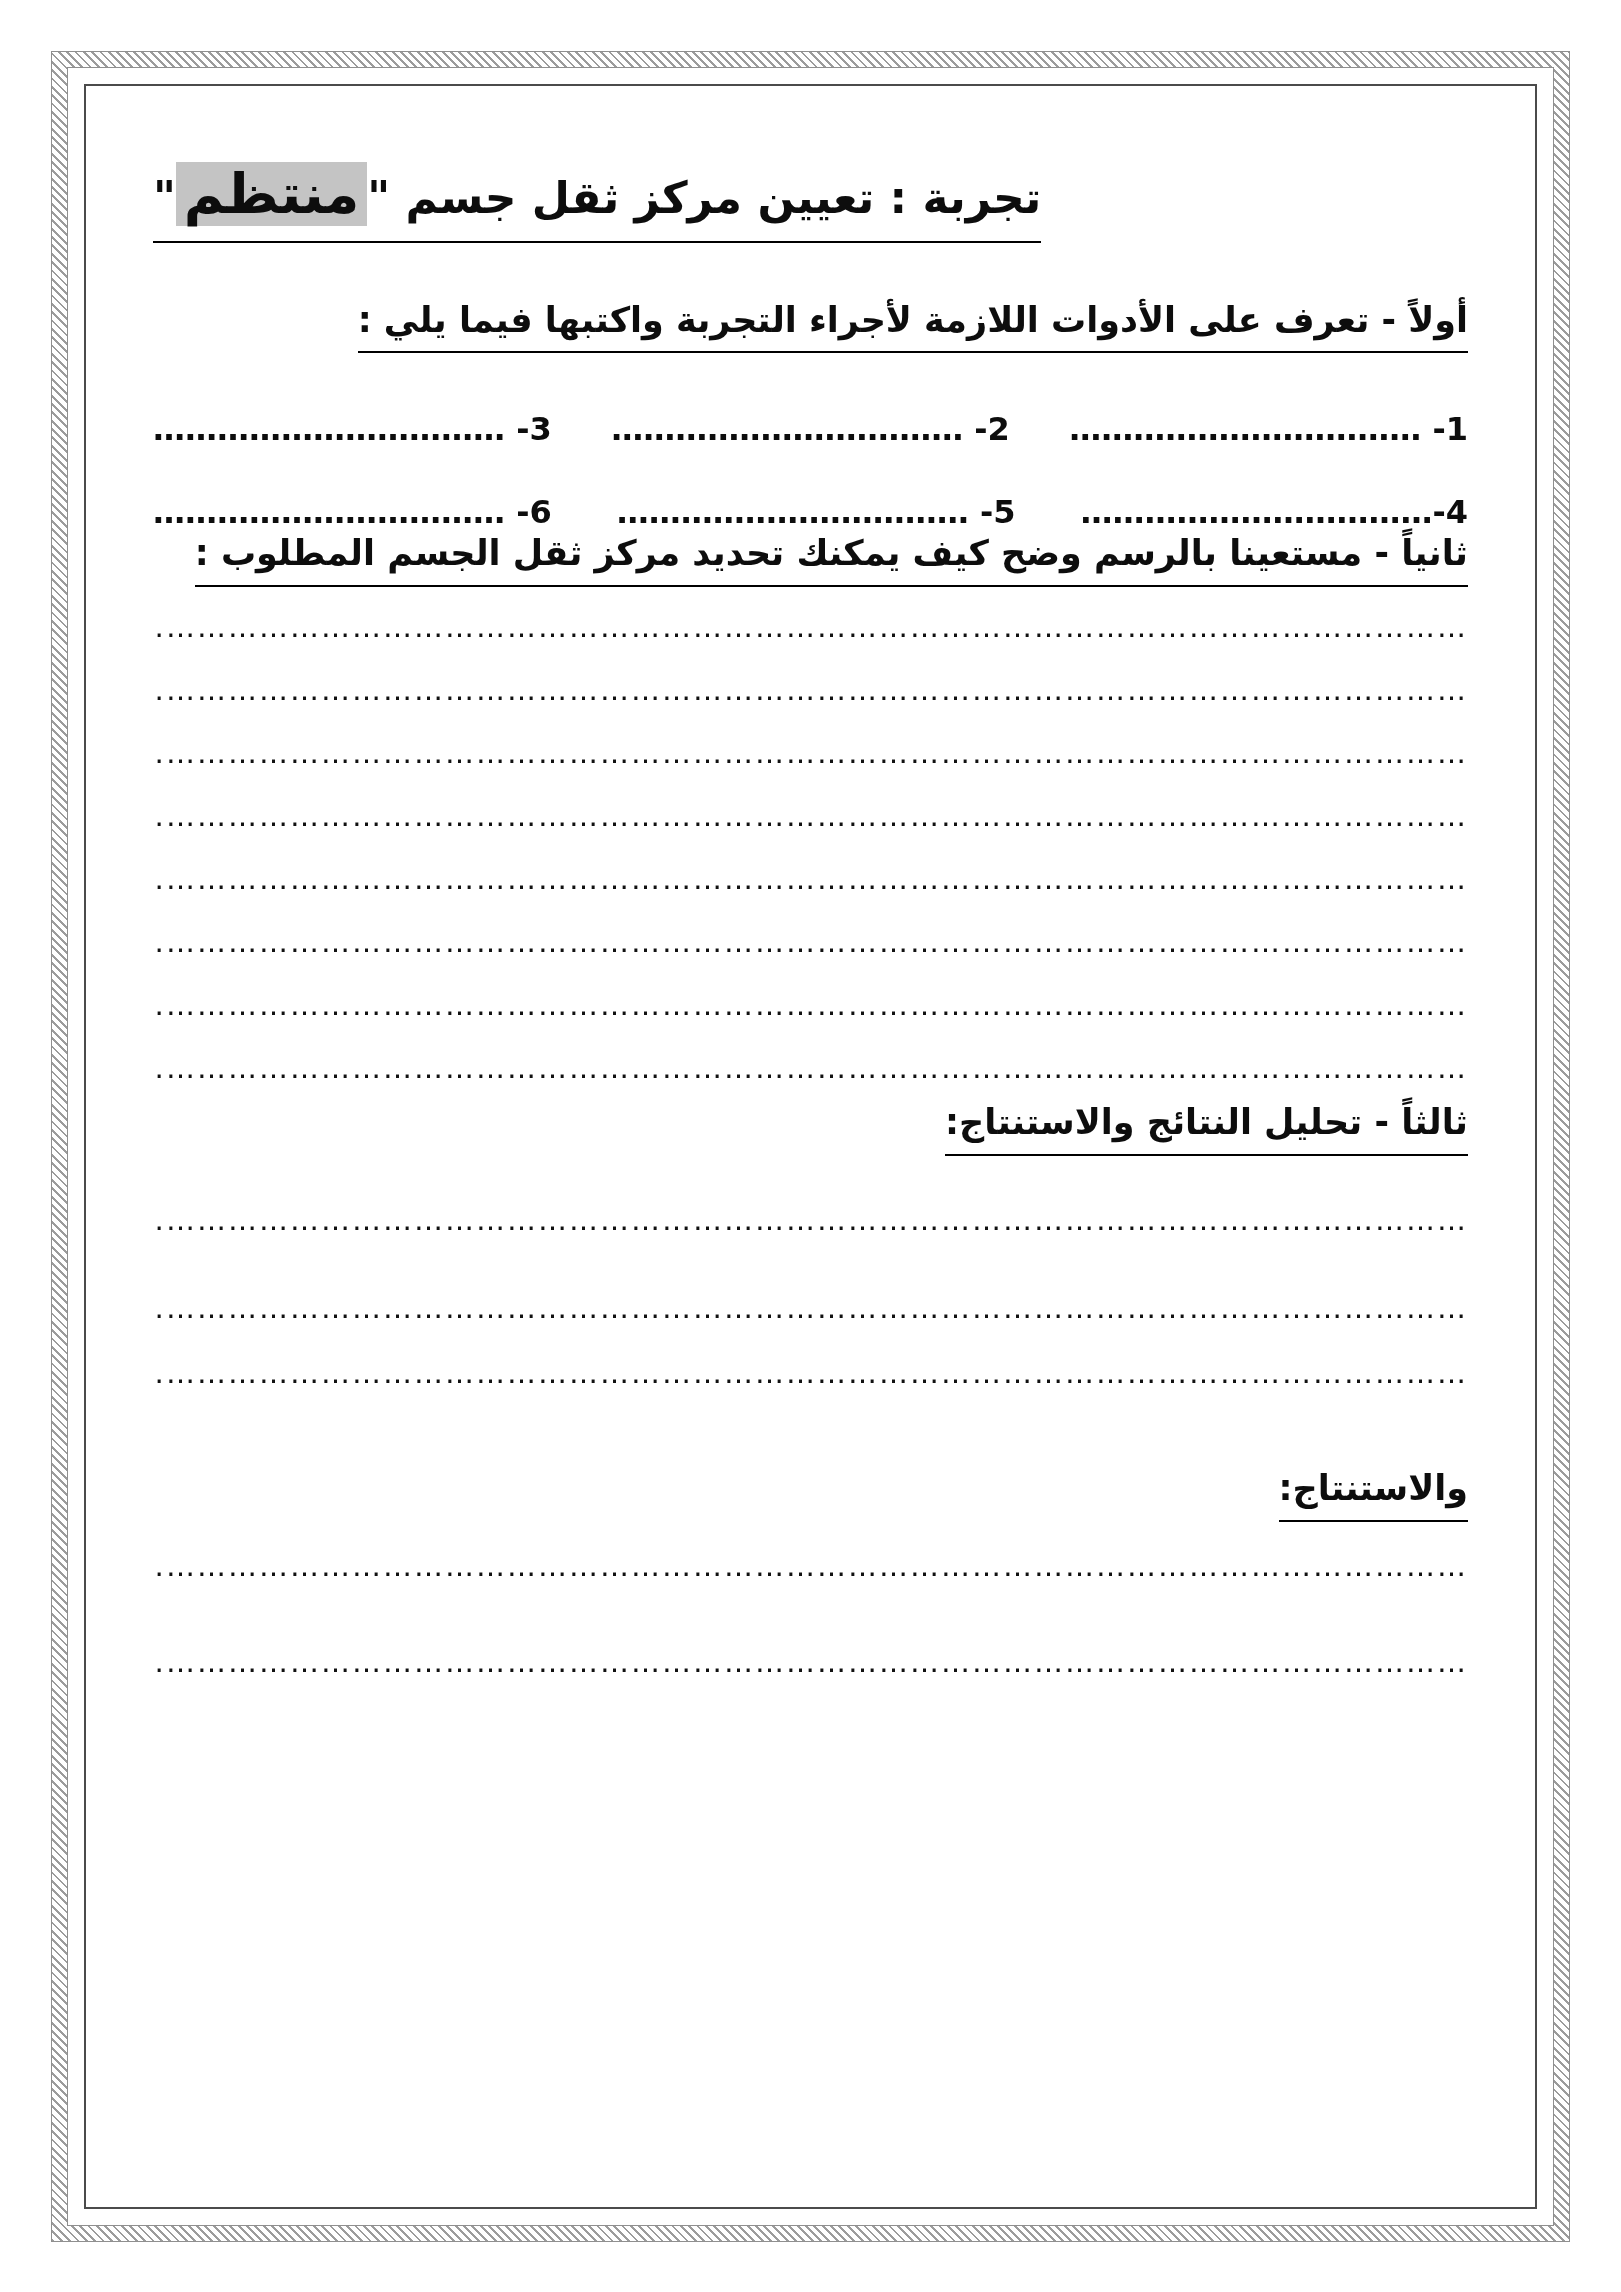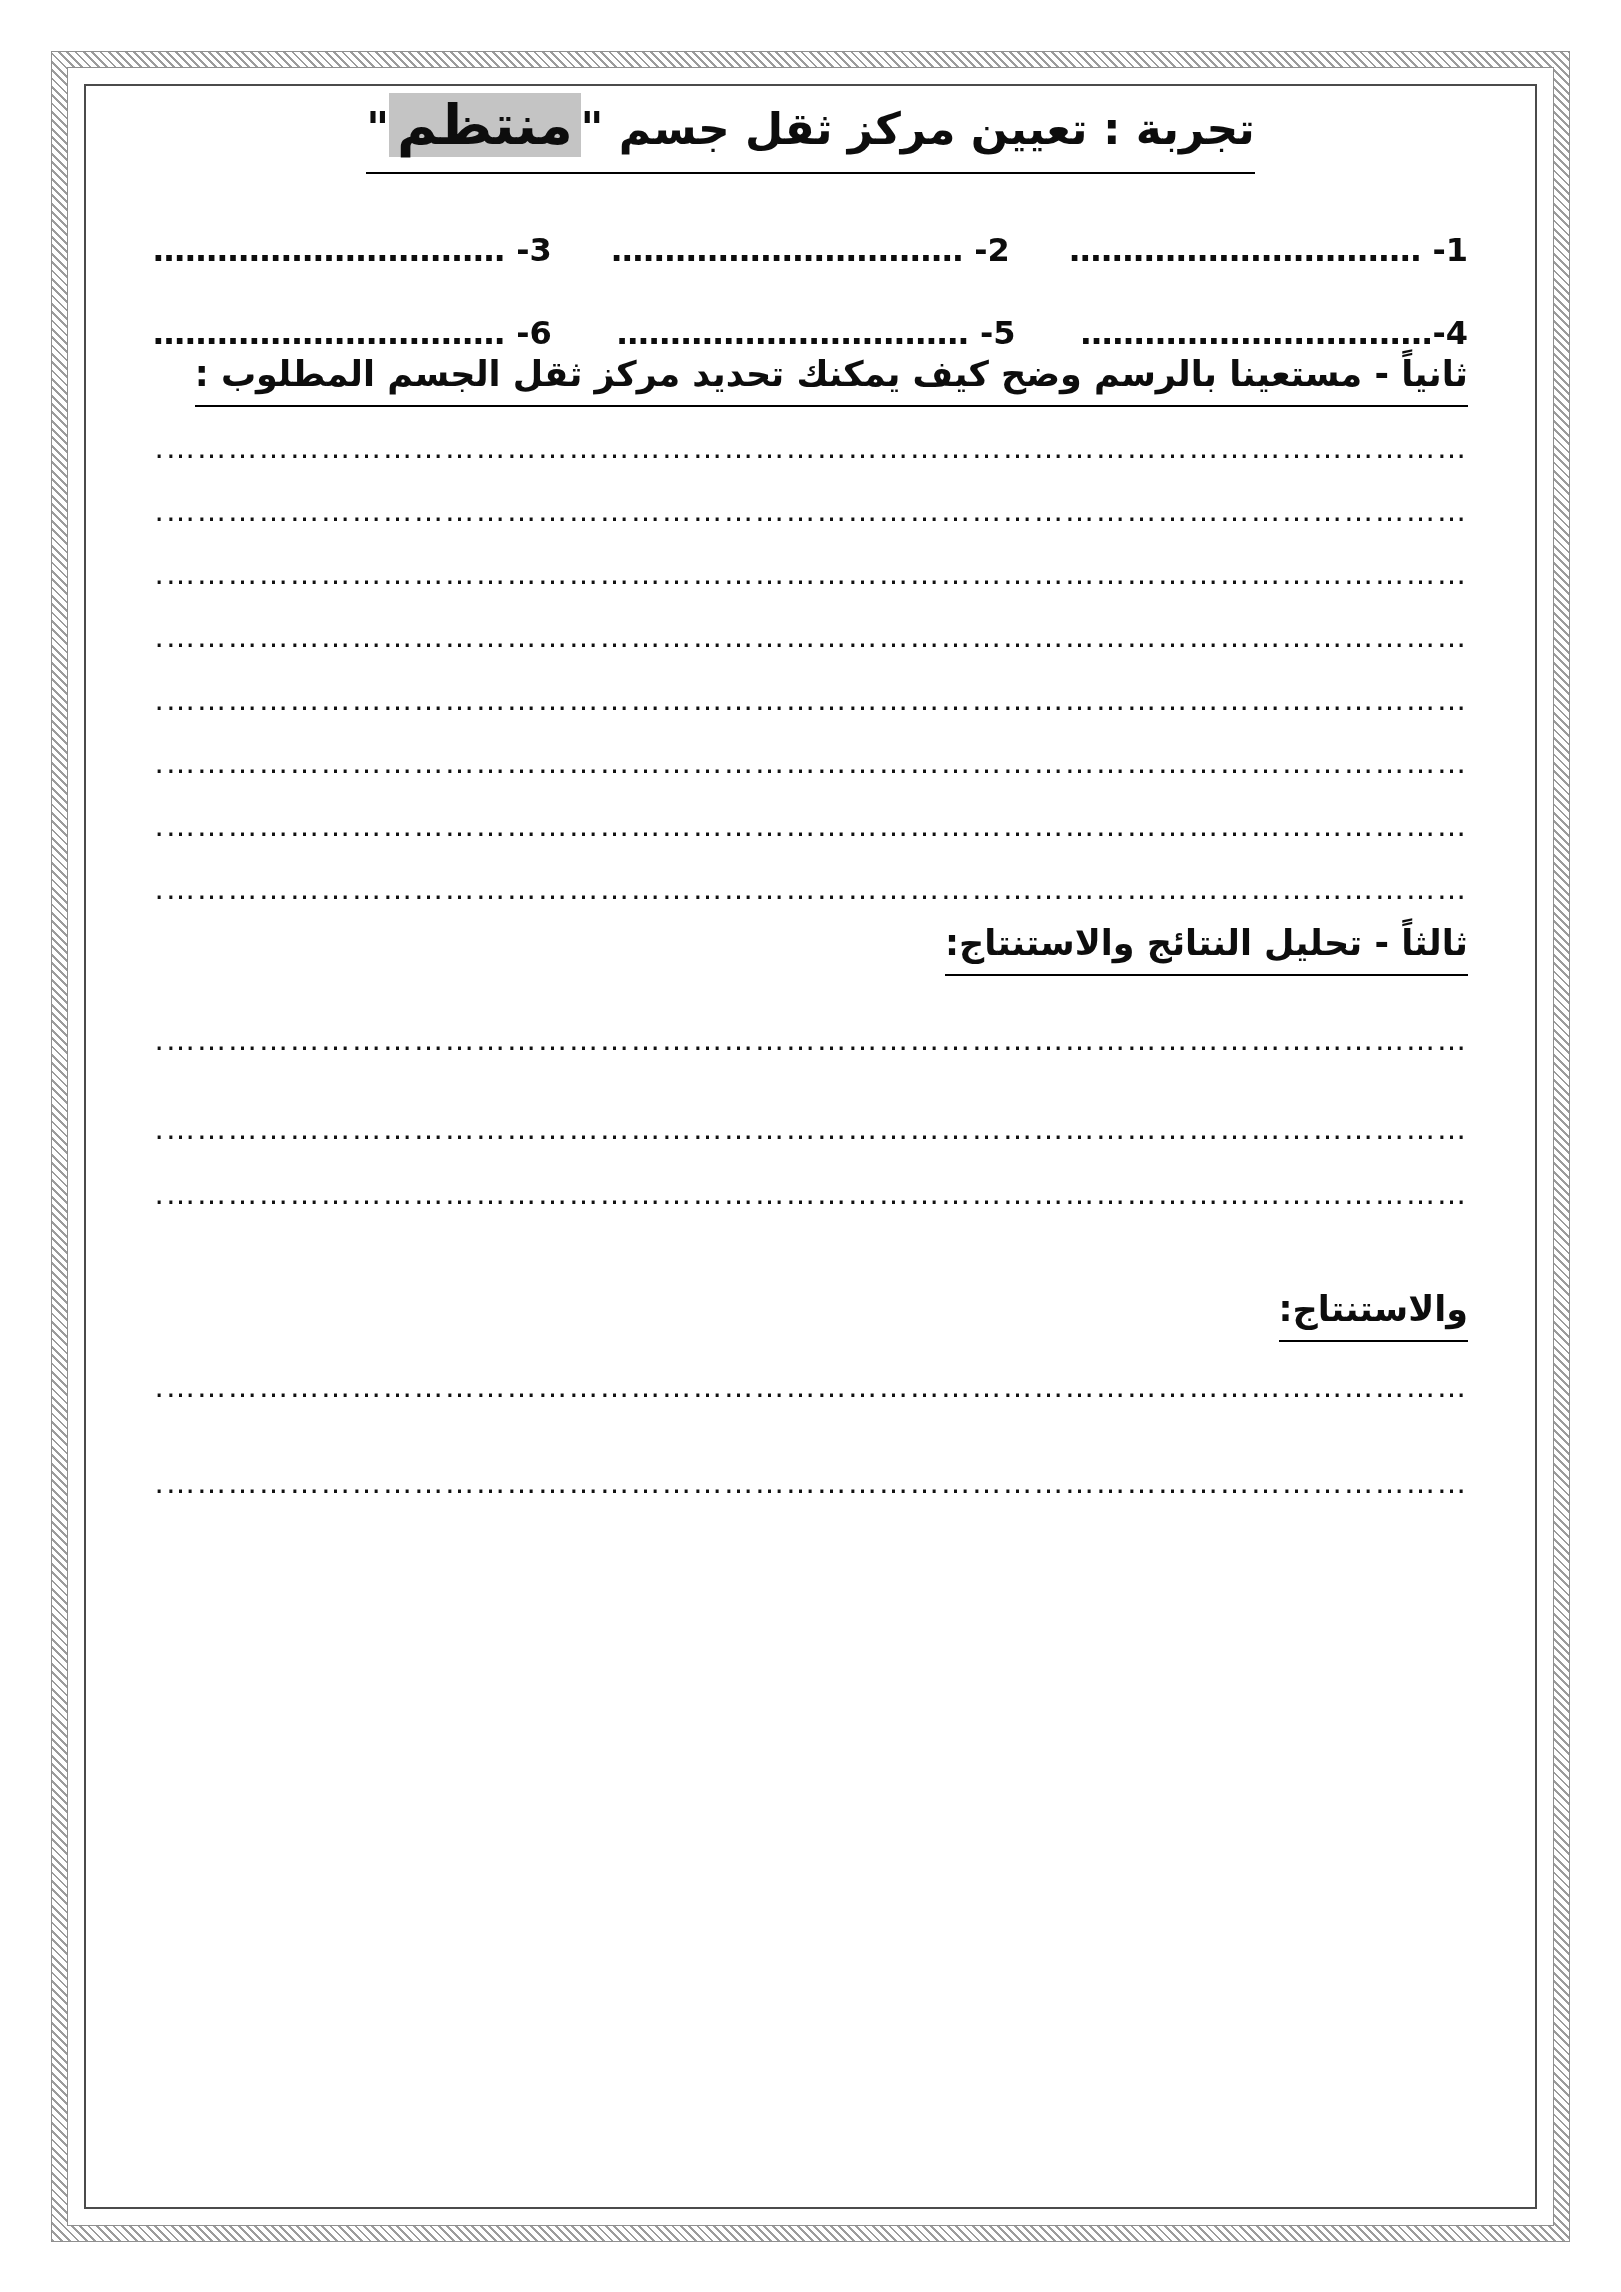--- a/index.html
+++ b/index.html
@@ -33,21 +33,21 @@
     border: 2.9px solid #4b4b4b;
   }
 
   .content {
     position: absolute;
     inset: 88px;
     padding: 0 65px;
     direction: rtl;
   }
 
-  .title-row { text-align: center; }
+  .title-row { margin-top: 69px; text-align: left; }
   .title {
     display: inline-block;
     border-bottom: 2.9px solid #000;
     padding-bottom: 9.8px;
     font-size: 44px;
     font-weight: bold;
     line-height: 1.35;
   }
   .hl {
     background: #c4c4c4;
@@ -110,20 +110,23 @@
 <div class="frame-hatch"></div>
 <div class="frame-white"></div>
 <div class="frame-inner"></div>
 
 <div class="content">
 
   <div class="title-row">
     <span class="title"><span>تجربة : تعيين مركز ثقل جسم "</span><span class="hl">منتظم</span><span>"</span></span>
   </div>
 
+  <div class="heading h-first">
+    <span class="u">أولاً - تعرف على الأدوات اللازمة لأجراء التجربة واكتبها  فيما يلي :</span>
+  </div>
 
   <div class="numrow row1">
     <span class="numitem" dir="ltr">…………………………… -1</span>
     <span class="numitem" dir="ltr">…………………………… -2</span>
     <span class="numitem" dir="ltr">…………………………… -3</span>
   </div>
 
   <div class="numrow row2">
     <span class="numitem" dir="ltr">……………………………-4</span>
     <span class="numitem" dir="ltr">…………………………… -5</span>

